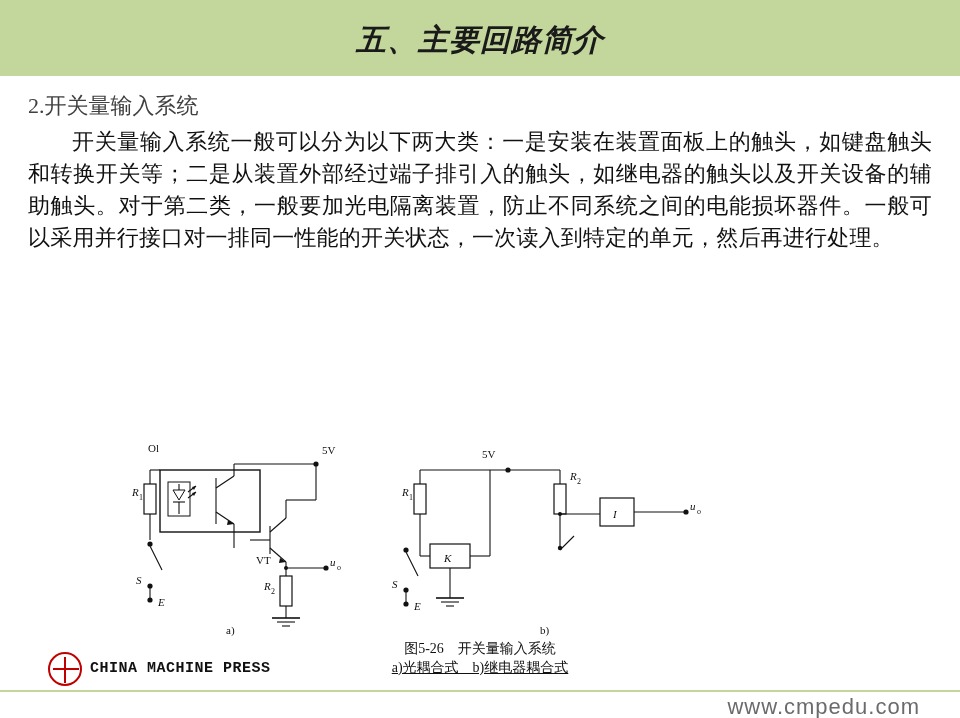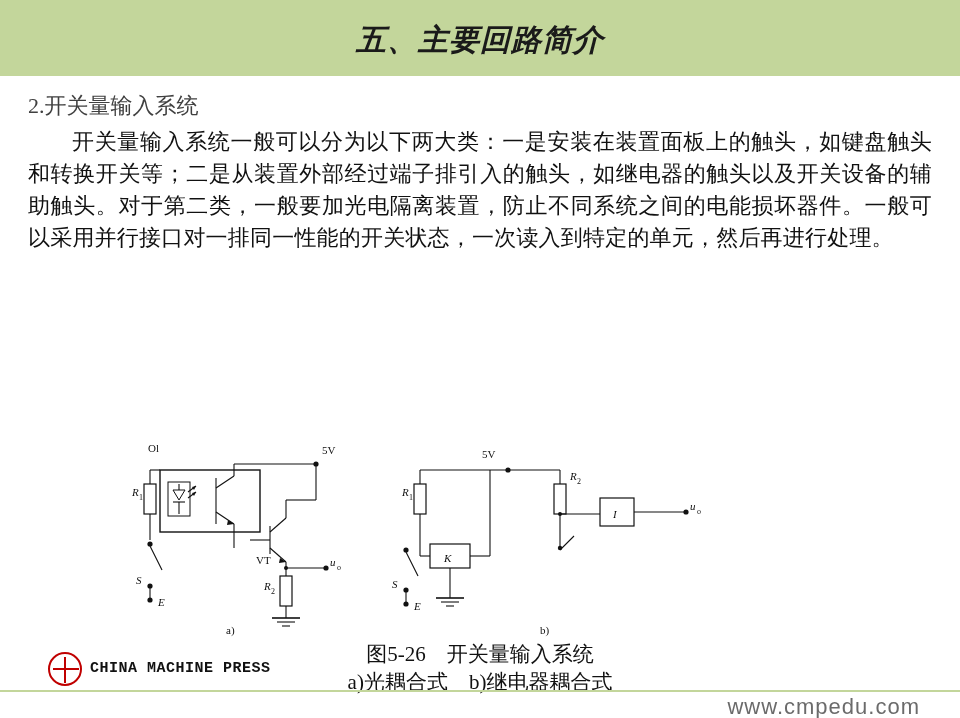--- a/index.html
+++ b/index.html
@@ -77,26 +77,27 @@
   .figure-svg {
     display: block;
     margin: 0 auto;
   }
   .fig-caption {
     position: absolute;
     left: 0;
     top: 640px;
     width: 960px;
     text-align: center;
-    font-size: 21px;
+    font-size: 14px;
     color: #111111;
     line-height: 1.35;
   }
   .fig-caption .line2 {
     display: block;
+    text-decoration: underline;
   }
   
   .footer-rule {
     position: absolute;
     left: 0;
     top: 690px;
     width: 960px;
     height: 2px;
     background: #c3d69b;
   }

